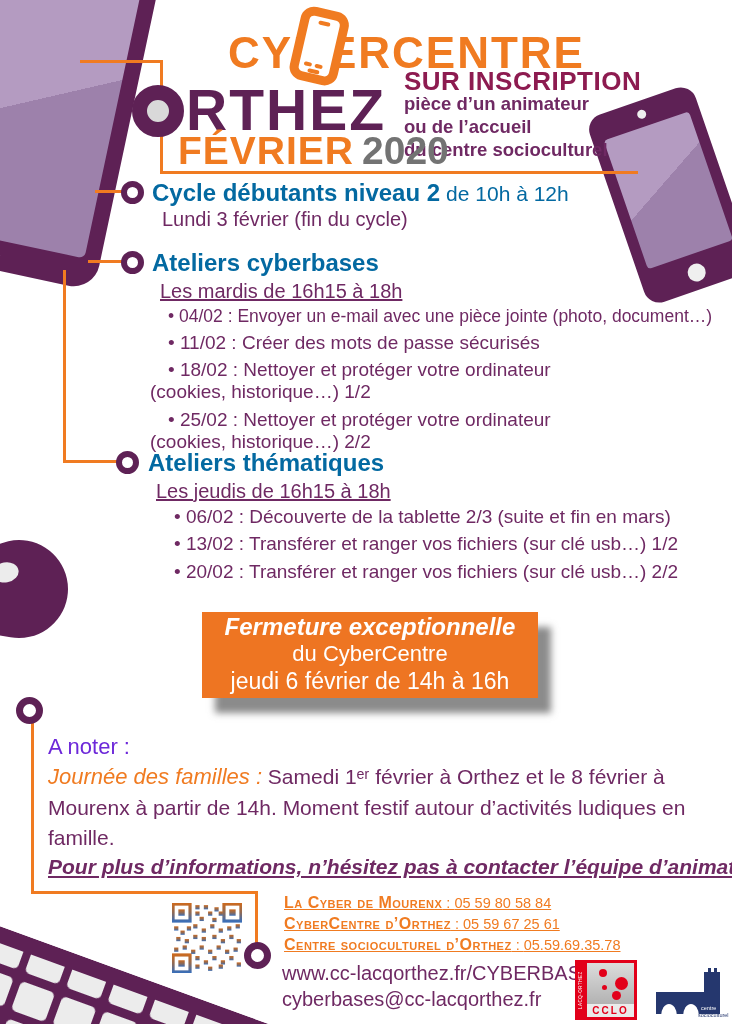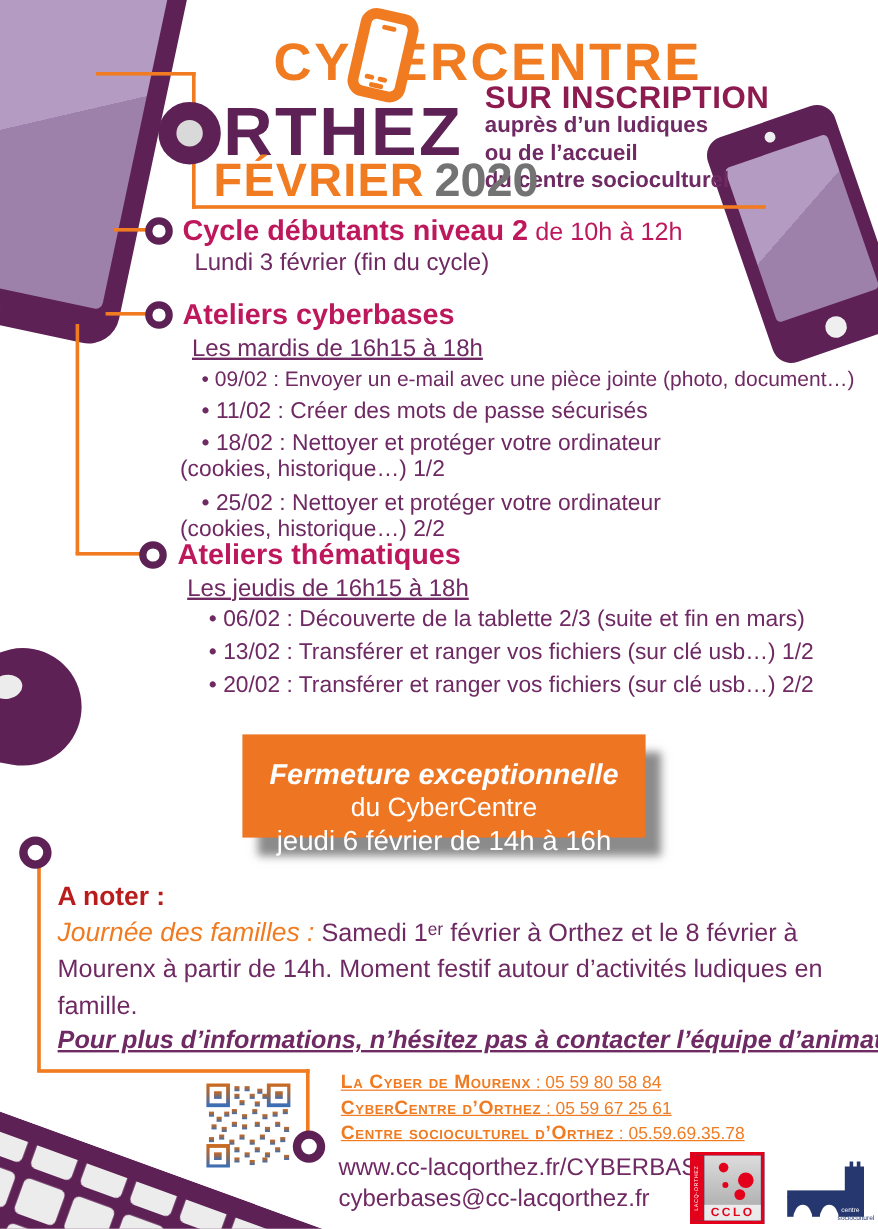--- a/index.html
+++ b/index.html
@@ -35,37 +35,37 @@
   .brand-phone{left:286px;top:4px;z-index:3;}
   .insc-title{left:404px;top:66px;font-size:26px;font-weight:bold;color:#8d1b50;letter-spacing:.5px;z-index:2;}
   .insc-lines{left:404px;top:92px;font-size:18.5px;font-weight:600;color:#6f2963;line-height:1.25;z-index:2;}
   .city{left:132px;top:82px;display:flex;align-items:center;z-index:2;}
   .o-ring{width:22px;height:22px;border:15px solid #5e2155;border-radius:50%;background:#d9d9d9;position:relative;}
   .city-rest{font-size:57px;font-weight:bold;color:#5e2155;letter-spacing:2px;line-height:1;margin-left:2px;}
   .monthline{left:178px;top:131px;font-size:39px;font-weight:bold;line-height:1;z-index:2;}
   .month{color:#f07b21;letter-spacing:1px;}
   .year{color:#737373;margin-left:8px;margin-top:38px;}
   
-  .sec-title{position:absolute;font-size:24px;font-weight:bold;color:#be185d;z-index:2;white-space:nowrap;}
+  .sec-title{position:absolute;font-size:24px;font-weight:bold;color:#0369a1;z-index:2;white-space:nowrap;}
   .sec-title .time{font-weight:normal;font-size:21px;margin-left:6px;}
   .subline{position:absolute;font-size:20px;color:#6f2963;z-index:2;white-space:nowrap;}
   .schedule{text-decoration:underline;font-weight:500;}
   .itemlist{position:absolute;z-index:2;color:#6f2963;font-size:19px;line-height:1.18;}
   .item{margin-bottom:5px;}
   .item .t::before{content:"• ";}
   .item .cont{display:block;margin-left:-18px;}
   .item.tight{font-size:17.5px;}
   
   .closure{left:202px;top:612px;width:336px;height:86px;background:#ee7522;z-index:2;
-    box-shadow:13px 15px 7px rgba(100,100,100,.75);color:#fff;text-align:center;padding-top:21px;box-sizing:border-box;}
+    box-shadow:13px 15px 7px rgba(100,100,100,.75);color:#fff;text-align:center;padding-top:2px;box-sizing:border-box;}
   .closure .l1{font-size:24px;font-weight:bold;font-style:italic;line-height:1.1;}
   .closure .l2{font-size:22px;line-height:1.1;margin-top:2px;}
   .closure .l3{font-size:23px;line-height:1.1;margin-top:2px;}
   
-  .note-label{left:48px;top:734px;font-size:22px;font-weight:bold;color:#b91c1c;z-index:2;}
+  .note-label{left:48px;top:734px;font-size:22px;font-weight:normal;color:#6d28d9;z-index:2;}
   .note-par{left:48px;top:761px;width:648px;font-size:21px;line-height:1.45;color:#6f2963;z-index:2;}
   .jdf{color:#f07b21;font-weight:normal;font-style:italic;font-size:22px;}
   .cta{left:48px;top:855px;font-size:21px;font-weight:bold;font-style:italic;color:#6f2963;
        text-decoration:underline;z-index:2;white-space:nowrap;}
   
   .qr{left:172px;top:903px;z-index:2;}
   .contacts{left:284px;top:894px;z-index:2;color:#f07b21;font-size:14.5px;line-height:1.18;white-space:nowrap;}
   .contacts .row{margin-bottom:2px;text-decoration:underline;}
   .contacts .name{font-weight:bold;font-variant:small-caps;letter-spacing:.5px;font-size:16px;}
   .contacts .phone::before{content:" : ";}
@@ -129,21 +129,21 @@
       <rect x="13" y="9" width="40" height="66" rx="9" fill="#ffffff" stroke="#f07b21" stroke-width="9"></rect>
       <rect x="27" y="17" width="12" height="4" rx="2" fill="#f07b21"></rect>
       <rect x="22" y="60" width="8" height="4" rx="2" fill="#f07b21"></rect>
       <rect x="33" y="60" width="8" height="4" rx="2" fill="#f07b21"></rect>
       <rect x="27" y="66" width="12" height="4" rx="2" fill="#f07b21"></rect>
     </g>
   </svg>
 </div>
 <div class="abs insc-title">SUR INSCRIPTION</div>
 <div class="abs insc-lines">
-  <div>auprès d’un ludiques</div>
+  <div>pièce d’un animateur</div>
   <div>ou de l’accueil</div>
   <div>du centre socioculturel</div>
 </div>
 <div class="abs city">
   <div class="o-ring">
       <span class="sr">O</span>
     </div>
   <span class="city-rest">RTHEZ</span>
 </div>
 <div class="abs monthline">
@@ -153,21 +153,21 @@
 <div class="ring" style="left:121px;top:181px;width:11px;height:11px;"></div>
 <div class="sec-title" style="left:152px;top:179px;">
   <span>Cycle débutants niveau 2</span><span class="time">de 10h à 12h</span>
 </div>
 <div class="subline" style="left:162px;top:208px;">Lundi 3 février (fin du cycle)</div>
 
 <div class="ring" style="left:121px;top:251px;width:11px;height:11px;"></div>
 <div class="sec-title" style="left:152px;top:249px;">Ateliers cyberbases</div>
 <div class="subline schedule" style="left:160px;top:280px;">Les mardis de 16h15 à 18h</div>
 <div class="itemlist" style="left:168px;top:306px;width:560px;">
-  <div class="item tight"><span class="t">09/02 : Envoyer un e-mail avec une pièce jointe (photo, document…)</span><span class="cont"></span></div>
+  <div class="item tight"><span class="t">04/02 : Envoyer un e-mail avec une pièce jointe (photo, document…)</span><span class="cont"></span></div>
   <div class="item"><span class="t">11/02 : Créer des mots de passe sécurisés</span><span class="cont"></span></div>
   <div class="item"><span class="t">18/02 : Nettoyer et protéger votre ordinateur</span><span class="cont">(cookies, historique…) 1/2</span></div>
   <div class="item"><span class="t">25/02 : Nettoyer et protéger votre ordinateur</span><span class="cont">(cookies, historique…) 2/2</span></div>
 </div>
 
 <div class="ring" style="left:116px;top:451px;width:11px;height:11px;"></div>
 <div class="sec-title" style="left:148px;top:449px;">Ateliers thématiques</div>
 <div class="subline schedule" style="left:156px;top:480px;">Les jeudis de 16h15 à 18h</div>
 <div class="itemlist" style="left:174px;top:506px;width:560px;">
   <div class="item"><span class="t">06/02 : Découverte de la tablette 2/3 (suite et fin en mars)</span></div>

